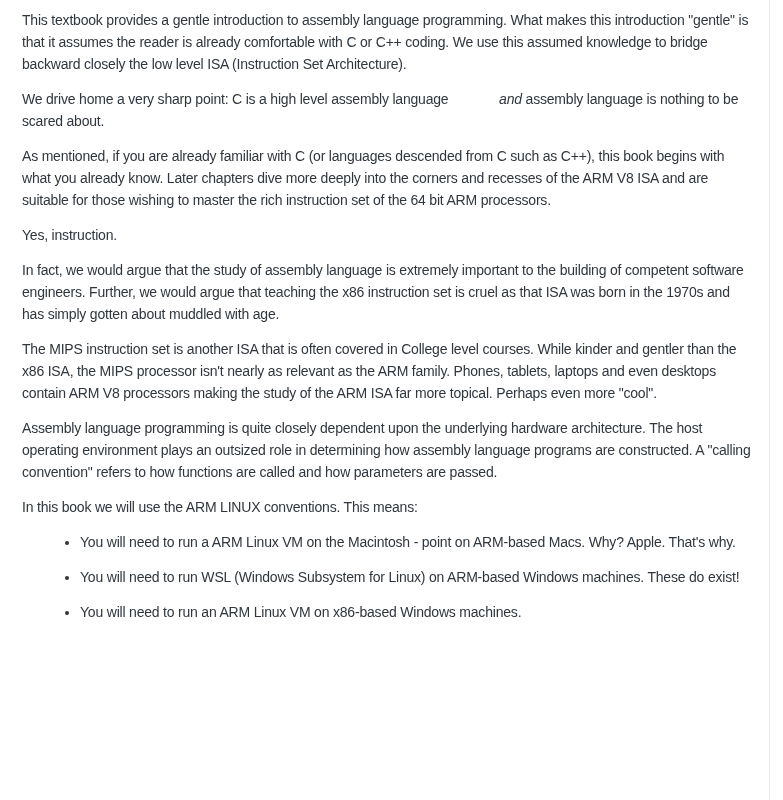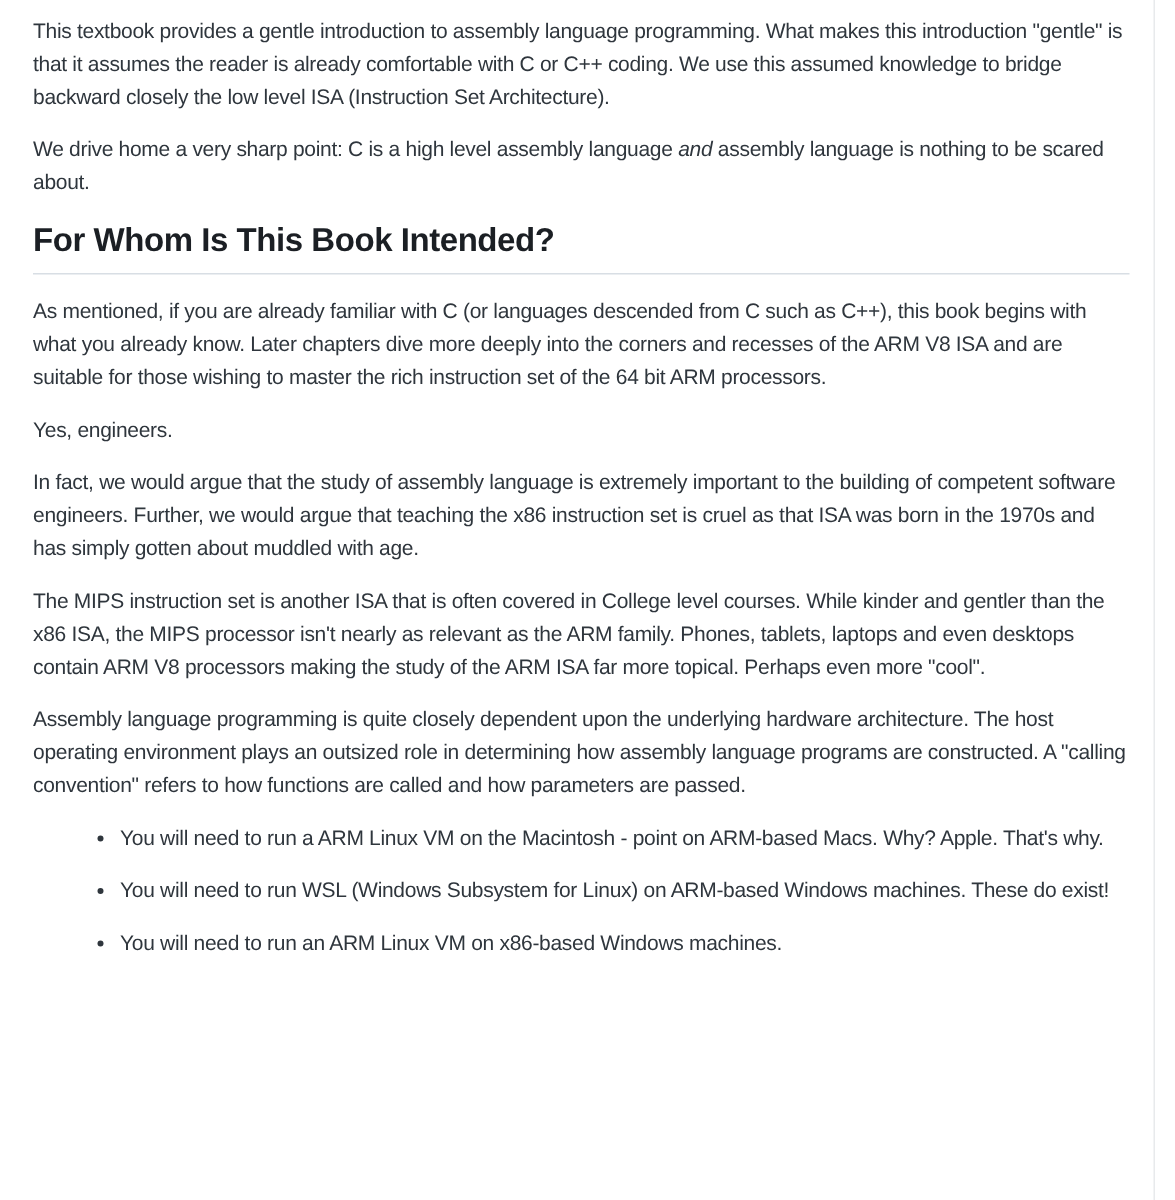--- a/index.html
+++ b/index.html
@@ -33,53 +33,53 @@
     white-space: nowrap;
     overflow: hidden;
   }
   .page ul {
     margin: 0;
     padding: 0 0 0 58px;
     list-style: disc;
   }
   .page li { margin: 0 0 13px 0; }
   .bold { font-weight: 400; }
-  .italic { font-style: italic; }
+  .italic { font-style: italic; margin-left: 47px; }
   .page-edge {
     position: absolute;
     top: 0;
     left: 769px;
     width: 1px;
     height: 800px;
     background: #e8eaec;
   }
 </style>
 </head>
 <body>
 
 <div class="page">
 
   <p><span>This textbook provides a gentle introduction to assembly language programming. What makes this introduction "gentle" is that it assumes the reader is already comfortable with C or C++ coding. We use this assumed knowledge to </span><span class="bold">bridge</span><span> backward closely the low level ISA (Instruction Set Architecture).</span></p>
 
   <p><span>We drive home a very sharp point: C </span><span class="bold">is</span><span> a high level assembly language </span><span class="italic">and</span><span> assembly language is nothing to be scared about.</span></p>
 
-  <h2>For Whom Is This Book Intended?</h2>
 
   <p>As mentioned, if you are already familiar with C (or languages descended from C such as C++), this book begins with what you already know. Later chapters dive more deeply into the corners and recesses of the ARM V8 ISA and are suitable for those wishing to master the rich instruction set of the 64 bit ARM processors.</p>
 
 
-  <p>Yes, engineers.</p>
+  <p>Yes, instruction.</p>
 
   <p>In fact, we would argue that the study of assembly language is extremely important to the building of competent software engineers. Further, we would argue that teaching the x86 instruction set is cruel as that ISA was born in the 1970s and has simply gotten about muddled with age.</p>
 
   <p>The MIPS instruction set is another ISA that is often covered in College level courses. While kinder and gentler than the x86 ISA, the MIPS processor isn't nearly as relevant as the ARM family. Phones, tablets, laptops and even desktops contain ARM V8 processors making the study of the ARM ISA far more topical. Perhaps even more "cool".</p>
 
 
   <p>Assembly language programming is quite closely dependent upon the underlying hardware architecture. The host operating environment plays an outsized role in determining how assembly language programs are constructed. A "calling convention" refers to how functions are called and how parameters are passed.</p>
 
+  <p>In this book we will use the ARM LINUX conventions. This means:</p>
 
   <ul>
     <li>You will need to run a ARM Linux VM on the Macintosh - point on ARM-based Macs. Why? Apple. That's why.</li>
     <li>You will need to run WSL (Windows Subsystem for Linux) on ARM-based Windows machines. These do exist!</li>
     <li>You will need to run an ARM Linux VM on x86-based Windows machines.</li>
   </ul>
 
 </div>
 
 <div class="page-edge"></div>

